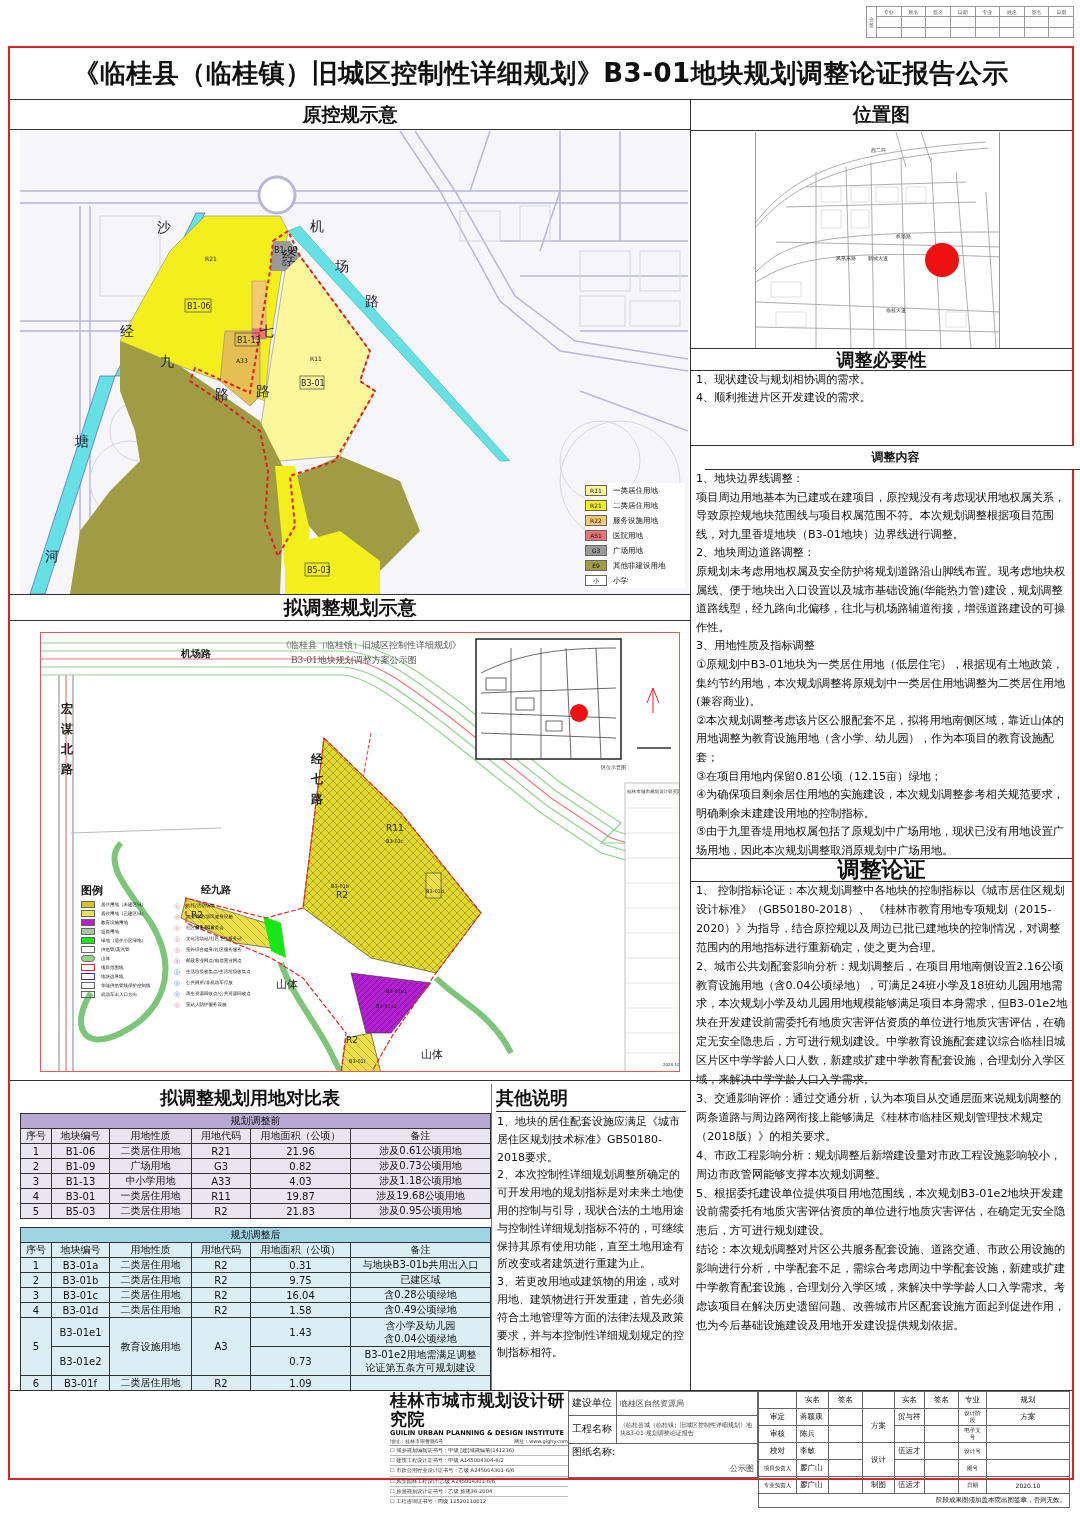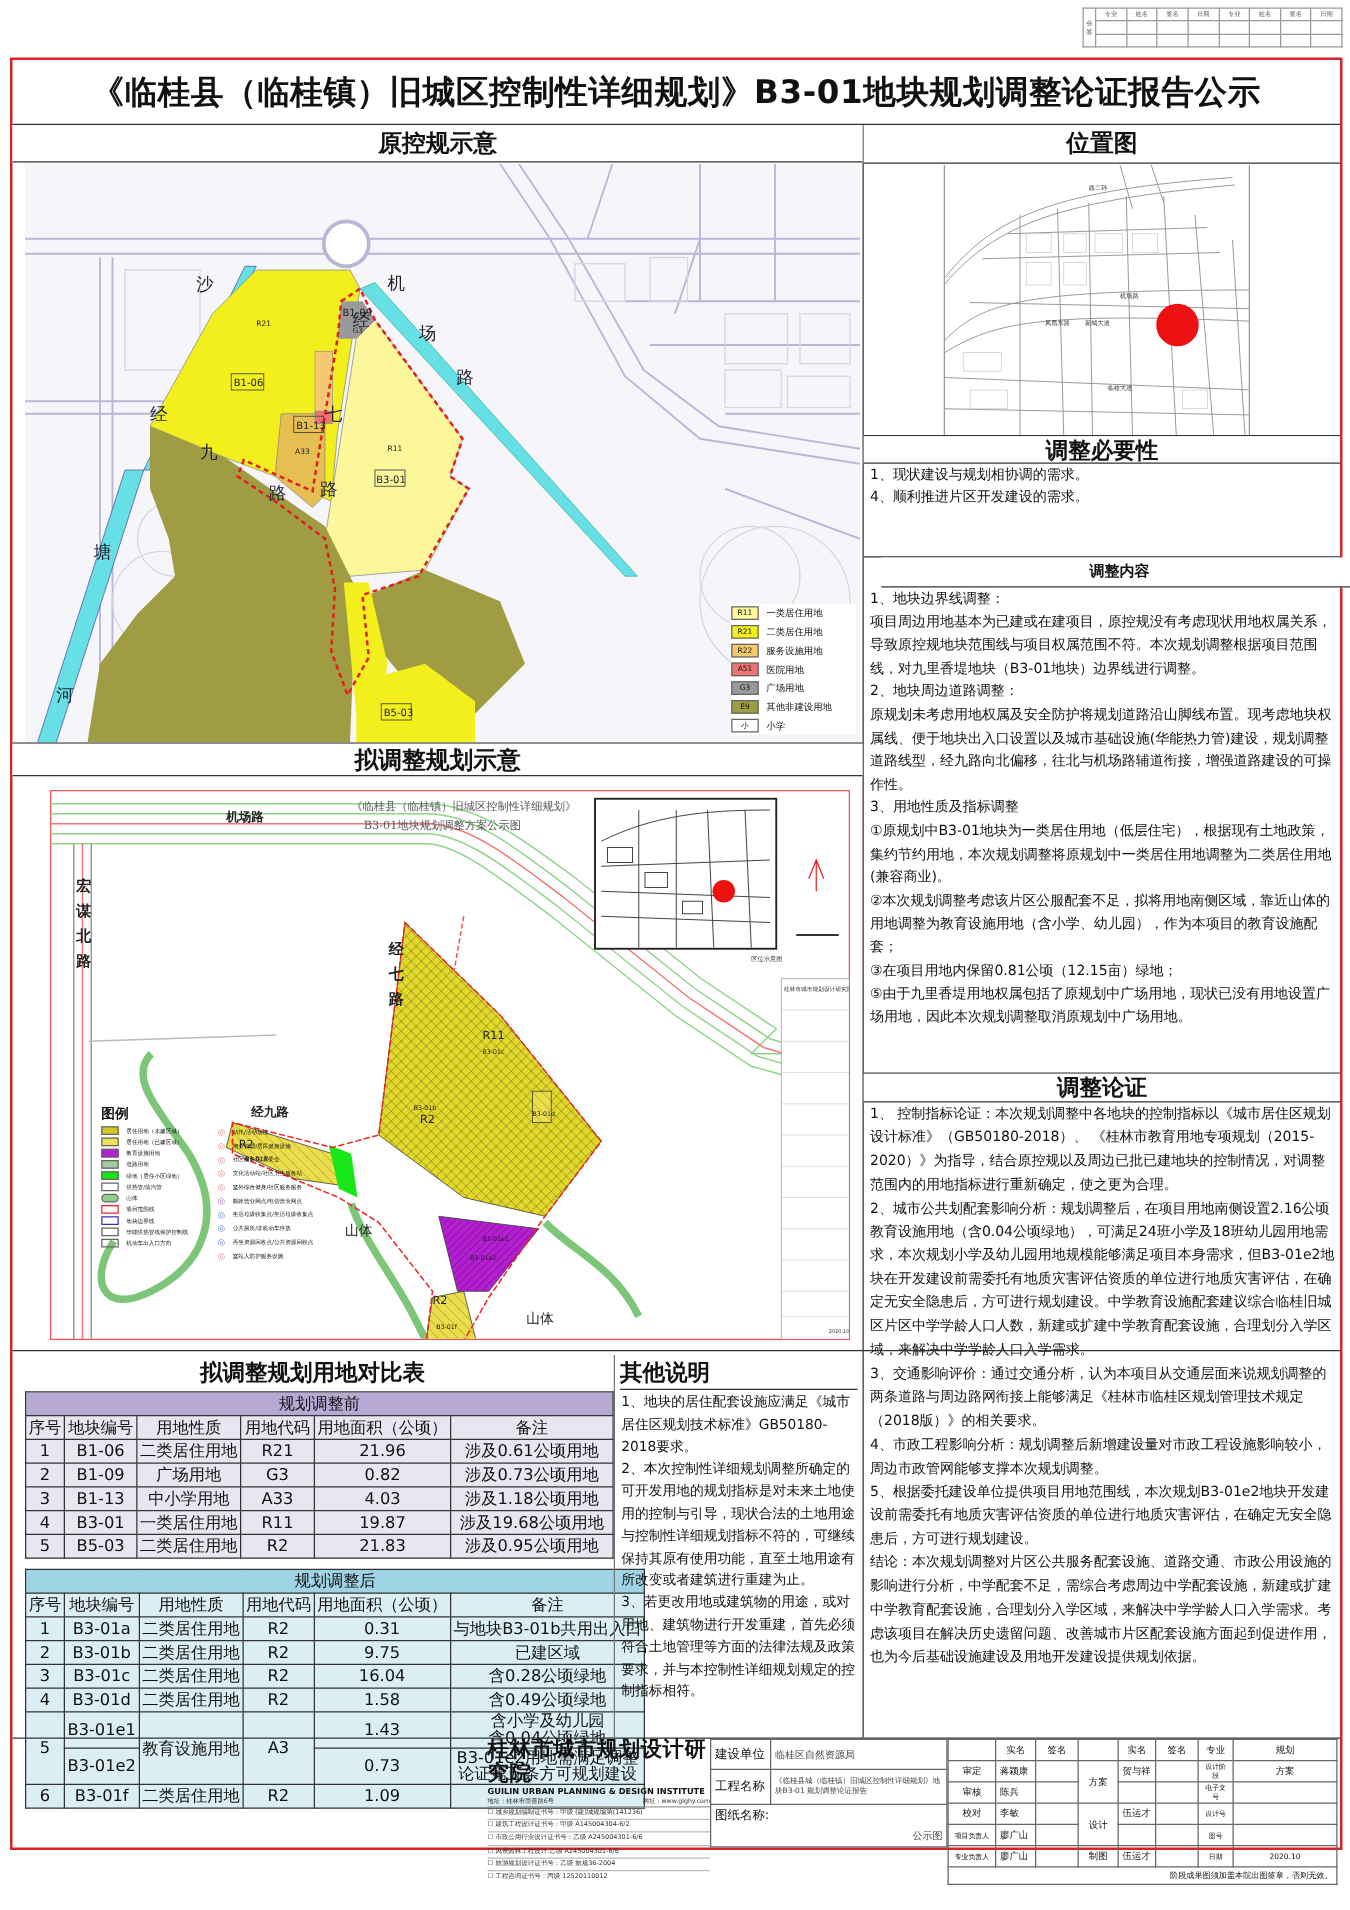--- a/index.html
+++ b/index.html
@@ -9,21 +9,21 @@
 .frame{position:absolute;left:8px;top:46px;width:1066px;height:1434px;border:2px solid #d9232a}
 .title{position:absolute;left:10px;top:48px;width:1062px;height:52px;display:flex;align-items:center;justify-content:center;font-size:26px;font-weight:bold;letter-spacing:0.5px;border-bottom:1px solid #333}
 .section-head{position:absolute;display:flex;align-items:center;justify-content:center;font-weight:bold;background:#fff;border-bottom:1px solid #333}
 .panel{position:absolute;overflow:hidden}
 .vline{position:absolute;background:#333;width:1px}
 .hline{position:absolute;background:#333;height:1px}
 .txt{position:absolute;font-size:11.2px;line-height:18.2px;color:#111}
 .txt p{margin:0}
 .u{}
 
-table.cmp{border-collapse:collapse;font-size:13px;width:100%}
+table.cmp{border-collapse:collapse;font-size:10px;width:100%}
 table.cmp td,table.cmp th{border:1px solid #333;text-align:center;height:14.5px;padding:0 2px;font-weight:normal;white-space:nowrap}
 .before td{background:#e9e5f1}
 .before .grp td{background:#b7a9d3}
 .after td{background:#dbeef4}
 .after .grp td{background:#9fd4e4}
 .tb{position:absolute;border-collapse:collapse;font-size:9px}
 .tb td{border:1px solid #666;padding:1px 3px;height:17px;vertical-align:middle}
 .legend-item{display:flex;align-items:center;gap:6px;font-size:7.5px;height:15px}
 .sw{width:22px;height:11px;border:1px solid #666;display:inline-block;font-size:6px;text-align:center;line-height:10px}
 </style>
@@ -251,25 +251,26 @@
 <div class="section-head" style="left:705px;top:446px;width:381px;height:24px;font-size:12px">调整内容</div>
 <div class="txt" style="left:696px;top:470px;width:372px;line-height:18.6px">
   <p>1、地块边界线调整：</p>
   <p>项目周边用地基本为已建或在建项目，原控规没有考虑现状用地权属关系，导致原控规地块范围线与项目权属范围不符。本次规划调整根据项目范围线，对九里香堤地块（B3-01地块）边界线进行调整。</p>
   <p>2、地块周边道路调整：</p>
   <p>原规划未考虑用地权属及安全防护将规划道路沿山脚线布置。现考虑地块权属线、便于地块出入口设置以及城市基础设施(华能热力管)建设，规划调整道路线型，经九路向北偏移，往北与机场路辅道衔接，增强道路建设的可操作性。</p>
   <p>3、用地性质及指标调整</p>
   <p>①原规划中B3-01地块为一类居住用地（低层住宅），根据现有土地政策，集约节约用地，本次规划调整将原规划中一类居住用地调整为二类居住用地(兼容商业)。</p>
   <p>②本次规划调整考虑该片区公服配套不足，拟将用地南侧区域，靠近山体的用地调整为教育设施用地（含小学、幼儿园），作为本项目的教育设施配套；</p>
   <p>③在项目用地内保留0.81公顷（12.15亩）绿地；</p>
+  <p>④为确保项目剩余居住用地的实施建设，本次规划调整参考相关规范要求，明确剩余未建建设用地的控制指标。</p>
   <p class="u">⑤由于九里香堤用地权属包括了原规划中广场用地，现状已没有用地设置广场用地，因此本次规划调整取消原规划中广场用地。</p>
 </div>
 
 <div class="hline" style="left:691px;top:858px;width:381px"></div>
-<div class="section-head" style="left:691px;top:859px;width:381px;height:23px;font-size:18px">调整论证</div>
+<div class="section-head" style="left:691px;top:859px;width:381px;height:23px;font-size:22px">调整论证</div>
 <div class="txt" style="left:696px;top:882px;width:372px;line-height:18.9px">
   <p>1、 控制指标论证：本次规划调整中各地块的控制指标以《城市居住区规划设计标准》（GB50180-2018）、 《桂林市教育用地专项规划（2015-2020）》为指导，结合原控规以及周边已批已建地块的控制情况，对调整范围内的用地指标进行重新确定，使之更为合理。</p>
   <p>2、城市公共划配套影响分析：规划调整后，在项目用地南侧设置2.16公顷教育设施用地（含0.04公顷绿地），可满足24班小学及18班幼儿园用地需求，本次规划小学及幼儿园用地规模能够满足项目本身需求，但B3-01e2地块在开发建设前需委托有地质灾害评估资质的单位进行地质灾害评估，在确定无安全隐患后，方可进行规划建设。中学教育设施配套建议综合临桂旧城区片区中学学龄人口人数，新建或扩建中学教育配套设施，合理划分入学区域，来解决中学学龄人口入学需求。</p>
   <p>3、交通影响评价：通过交通分析，认为本项目从交通层面来说规划调整的两条道路与周边路网衔接上能够满足《桂林市临桂区规划管理技术规定（2018版）》的相关要求。</p>
   <p>4、市政工程影响分析：规划调整后新增建设量对市政工程设施影响较小，周边市政管网能够支撑本次规划调整。</p>
   <p class="u">5、根据委托建设单位提供项目用地范围线，本次规划B3-01e2地块开发建设前需委托有地质灾害评估资质的单位进行地质灾害评估，在确定无安全隐患后，方可进行规划建设。</p>
   <p>结论：本次规划调整对片区公共服务配套设施、道路交通、市政公用设施的影响进行分析，中学配套不足，需综合考虑周边中学配套设施，新建或扩建中学教育配套设施，合理划分入学区域，来解决中学学龄人口入学需求。考虑该项目在解决历史遗留问题、改善城市片区配套设施方面起到促进作用，也为今后基础设施建设及用地开发建设提供规划依据。</p>
 </div>
 <div class="vline" style="left:690px;top:1080px;height:310px"></div>
 

